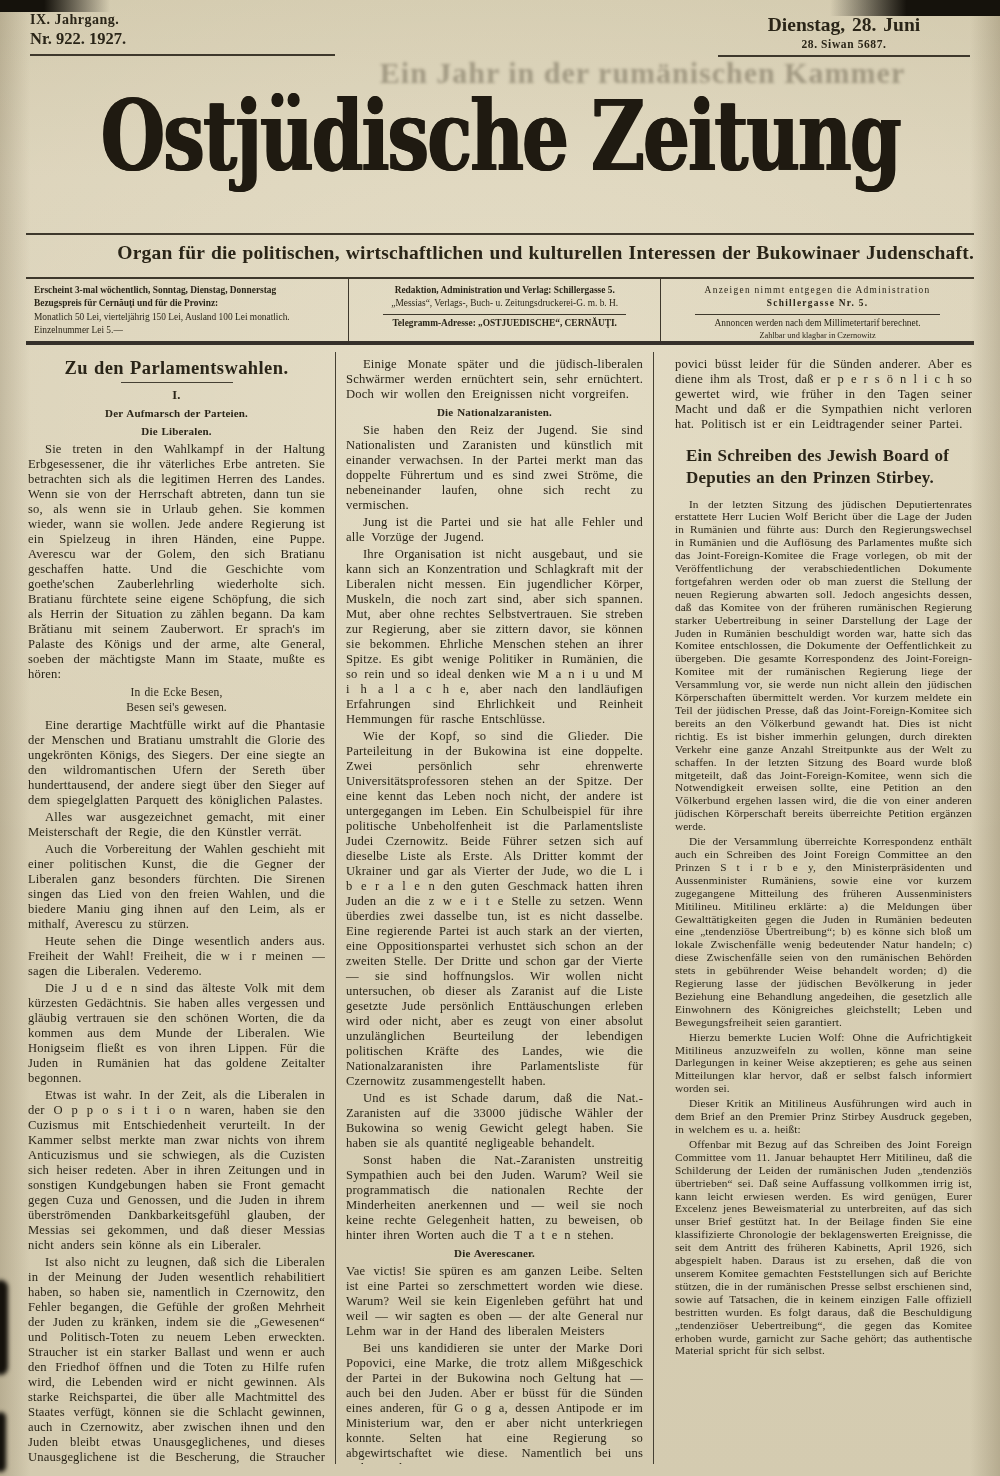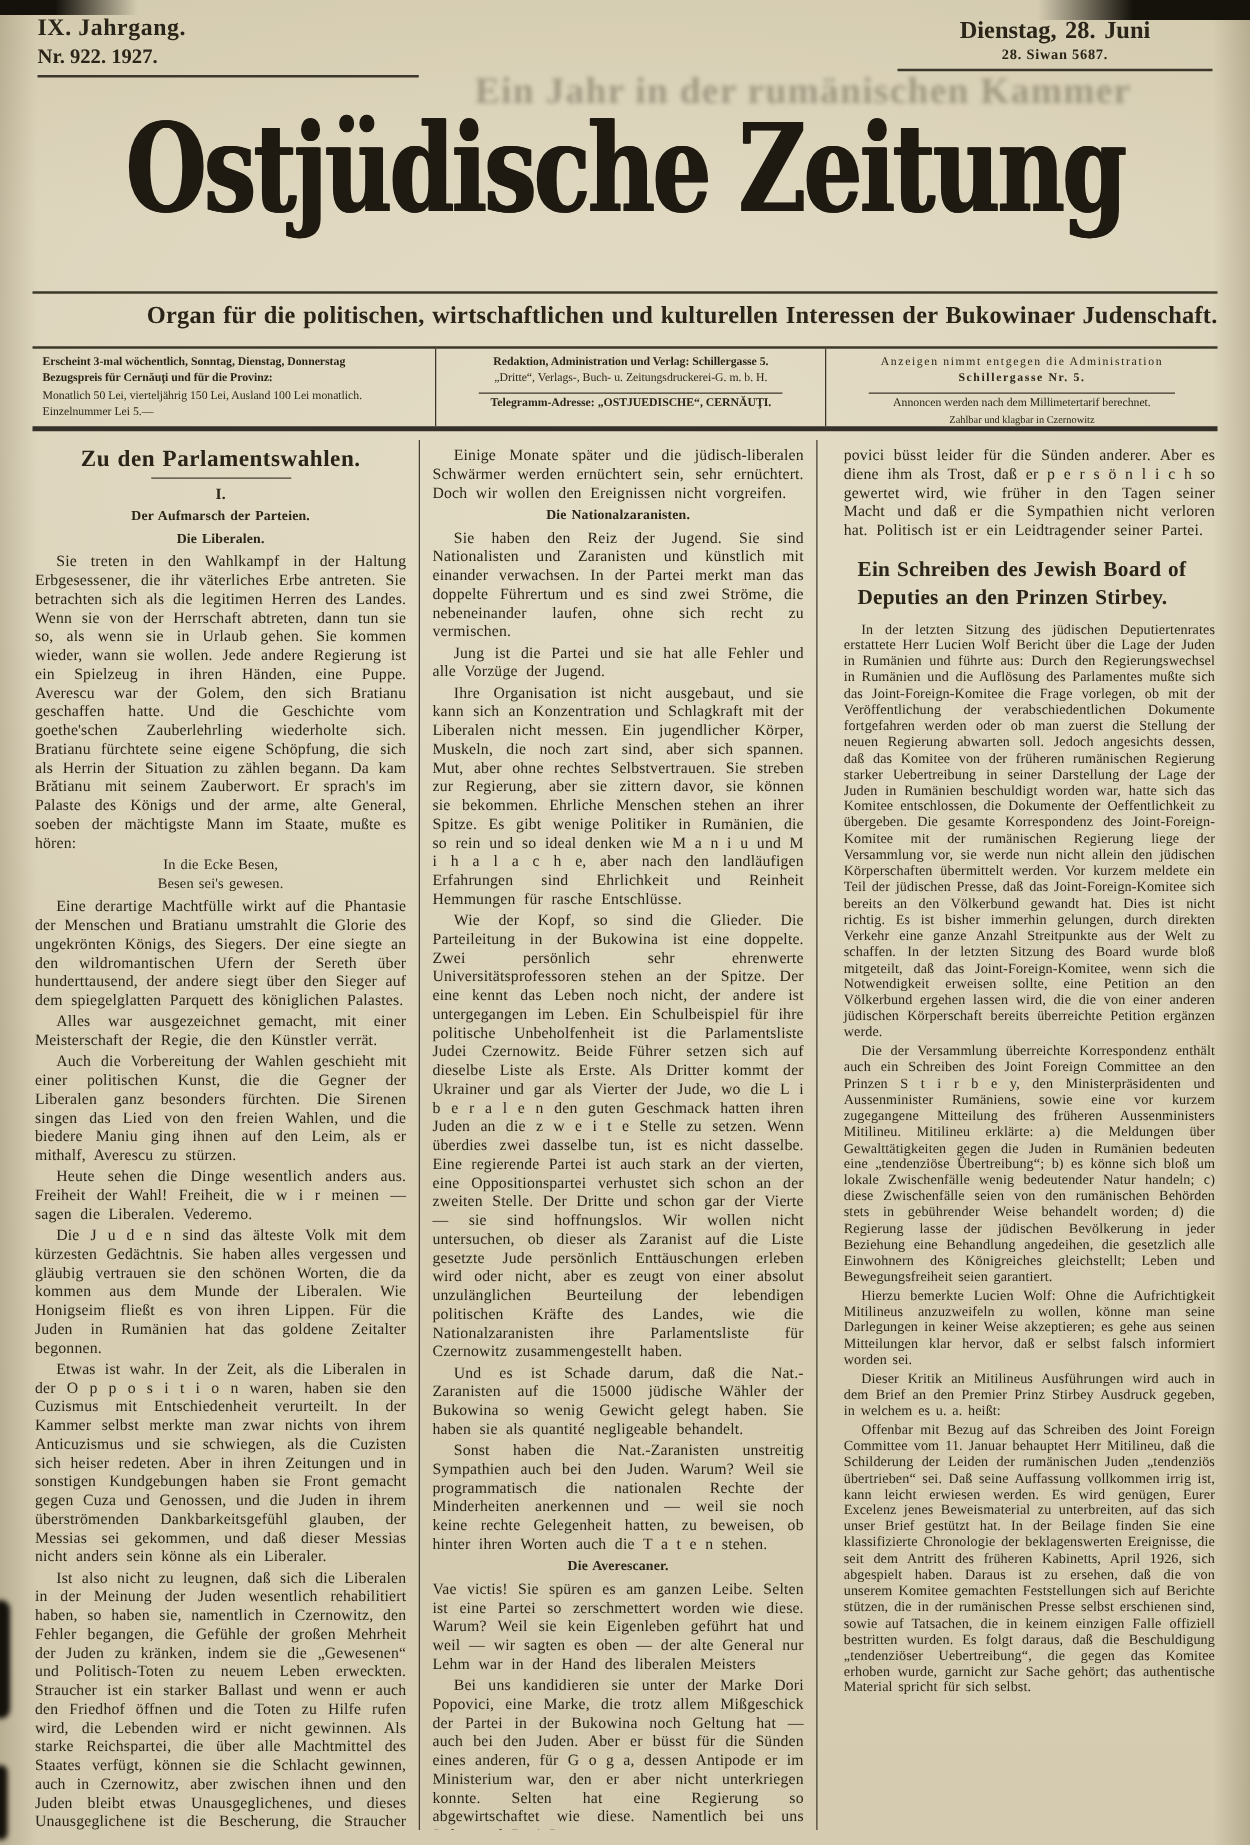--- a/index.html
+++ b/index.html
@@ -13,21 +13,21 @@
   }
   
   .corner-tl{position:absolute;top:0;left:0;width:110px;height:12px;background:linear-gradient(90deg,#15120c 40%,rgba(21,18,12,0));}
   .corner-tr{position:absolute;top:0;right:0;width:170px;height:16px;background:linear-gradient(270deg,#15120c 55%,rgba(21,18,12,0));}
   .edge-blot{position:absolute;left:-7px;top:1280px;width:15px;height:95px;background:#15120c;border-radius:8px;filter:blur(2px);}
   .edge-blot2{position:absolute;left:-5px;bottom:4px;width:11px;height:60px;background:#15120c;border-radius:6px;filter:blur(2px);}
   .ghost{position:absolute;top:56px;left:315px;width:655px;text-align:center;font-weight:bold;
     font-size:30px;color:rgba(52,44,26,.34);filter:blur(1.6px);letter-spacing:1px;pointer-events:none;}
   
   .issue-info{position:absolute;top:12px;left:30px;width:305px;border-bottom:2px solid #3e382c;padding-bottom:5px;}
-  .vol{font-size:19px;font-weight:bold;letter-spacing:.5px;}
+  .vol{font-size:14px;font-weight:bold;letter-spacing:.5px;}
   .issue{font-size:16.5px;font-weight:bold;margin-top:1px;}
   .date-info{position:absolute;top:14px;right:30px;width:252px;text-align:center;border-bottom:2px solid #3e382c;padding-bottom:5px;}
   .date{font-size:19.5px;font-weight:bold;word-spacing:2px;}
   .date-heb{font-size:11.5px;font-weight:bold;margin-top:2px;letter-spacing:.6px;}
   .title{position:absolute;top:64px;left:0;width:100%;height:154px;margin:0;text-align:center;
     font-family:"DejaVu Serif",serif;font-weight:bold;font-size:74px;line-height:152px;
     transform:scaleY(1.32);transform-origin:50% 58%;color:#1f1a11;letter-spacing:-2px;
     text-shadow:1px 0 0 #1f1a11, -0.5px 0 0 #1f1a11;}
   .subtitle-wrap{position:absolute;top:233px;left:26px;right:26px;border-top:2px solid #3e382c;padding-top:7px;}
   .subtitle{margin:0;font-size:19.5px;font-weight:bold;text-align:right;letter-spacing:.2px;word-spacing:1px;}
@@ -92,21 +92,21 @@
 
   <div class="infobar">
     <div class="info-cell info-left">
       <div class="b">Erscheint 3-mal wöchentlich, Sonntag, Dienstag, Donnerstag</div>
       <div class="b">Bezugspreis für Cernăuţi und für die Provinz:</div>
       <div>Monatlich 50 Lei, vierteljährig 150 Lei, Ausland 100 Lei monatlich.</div>
       <div>Einzelnummer Lei 5.—</div>
     </div>
     <div class="info-cell info-center">
       <div class="b">Redaktion, Administration und Verlag: Schillergasse 5.</div>
-      <div>„Dritte“, Verlags-, Buch- u. Zeitungsdruckerei-G. m. b. H.</div>
+      <div>„Messias“, Verlags-, Buch- u. Zeitungsdruckerei-G. m. b. H.</div>
       <div class="mini-rule"></div>
       <div class="b">Telegramm-Adresse: „OSTJUEDISCHE“, CERNĂUŢI.</div>
     </div>
     <div class="info-cell info-right">
       <div class="sp">Anzeigen nimmt entgegen die Administration</div>
       <div class="sp b">Schillergasse Nr. 5.</div>
       <div class="mini-rule"></div>
       <div>Annoncen werden nach dem Millimetertarif berechnet.</div>
       <div class="tiny">Zahlbar und klagbar in Czernowitz</div>
     </div>
@@ -130,21 +130,21 @@
         <div class="blk blk-para">Etwas ist wahr. In der Zeit, als die Liberalen in der O p p o s i t i o n waren, haben sie den Cuzismus mit Entschiedenheit verurteilt. In der Kammer selbst merkte man zwar nichts von ihrem Anticuzismus und sie schwiegen, als die Cuzisten sich heiser redeten. Aber in ihren Zeitungen und in sonstigen Kundgebungen haben sie Front gemacht gegen Cuza und Genossen, und die Juden in ihrem überströmenden Dankbarkeitsgefühl glauben, der Messias sei gekommen, und daß dieser Messias nicht anders sein könne als ein Liberaler.</div>
         <div class="blk blk-para">Ist also nicht zu leugnen, daß sich die Liberalen in der Meinung der Juden wesentlich rehabilitiert haben, so haben sie, namentlich in Czernowitz, den Fehler begangen, die Gefühle der großen Mehrheit der Juden zu kränken, indem sie die „Gewesenen“ und Politisch-Toten zu neuem Leben erweckten. Straucher ist ein starker Ballast und wenn er auch den Friedhof öffnen und die Toten zu Hilfe rufen wird, die Lebenden wird er nicht gewinnen. Als starke Reichspartei, die über alle Machtmittel des Staates verfügt, können sie die Schlacht gewinnen, auch in Czernowitz, aber zwischen ihnen und den Juden bleibt etwas Unausgeglichenes, und dieses Unausgeglichene ist die Bescherung, die Straucher heißt.</div>
       </section>
     <section class="col">
         <div class="blk blk-para">Einige Monate später und die jüdisch-liberalen Schwärmer werden ernüchtert sein, sehr ernüchtert. Doch wir wollen den Ereignissen nicht vorgreifen.</div>
         <div class="blk blk-subhead">Die Nationalzaranisten.</div>
         <div class="blk blk-para">Sie haben den Reiz der Jugend. Sie sind Nationalisten und Zaranisten und künstlich mit einander verwachsen. In der Partei merkt man das doppelte Führertum und es sind zwei Ströme, die nebeneinander laufen, ohne sich recht zu vermischen.</div>
         <div class="blk blk-para">Jung ist die Partei und sie hat alle Fehler und alle Vorzüge der Jugend.</div>
         <div class="blk blk-para">Ihre Organisation ist nicht ausgebaut, und sie kann sich an Konzentration und Schlagkraft mit der Liberalen nicht messen. Ein jugendlicher Körper, Muskeln, die noch zart sind, aber sich spannen. Mut, aber ohne rechtes Selbstvertrauen. Sie streben zur Regierung, aber sie zittern davor, sie können sie bekommen. Ehrliche Menschen stehen an ihrer Spitze. Es gibt wenige Politiker in Rumänien, die so rein und so ideal denken wie M a n i u und M i h a l a c h e, aber nach den landläufigen Erfahrungen sind Ehrlichkeit und Reinheit Hemmungen für rasche Entschlüsse.</div>
         <div class="blk blk-para">Wie der Kopf, so sind die Glieder. Die Parteileitung in der Bukowina ist eine doppelte. Zwei persönlich sehr ehrenwerte Universitätsprofessoren stehen an der Spitze. Der eine kennt das Leben noch nicht, der andere ist untergegangen im Leben. Ein Schulbeispiel für ihre politische Unbeholfenheit ist die Parlamentsliste Judei Czernowitz. Beide Führer setzen sich auf dieselbe Liste als Erste. Als Dritter kommt der Ukrainer und gar als Vierter der Jude, wo die L i b e r a l e n den guten Geschmack hatten ihren Juden an die z w e i t e Stelle zu setzen. Wenn überdies zwei dasselbe tun, ist es nicht dasselbe. Eine regierende Partei ist auch stark an der vierten, eine Oppositionspartei verhustet sich schon an der zweiten Stelle. Der Dritte und schon gar der Vierte — sie sind hoffnungslos. Wir wollen nicht untersuchen, ob dieser als Zaranist auf die Liste gesetzte Jude persönlich Enttäuschungen erleben wird oder nicht, aber es zeugt von einer absolut unzulänglichen Beurteilung der lebendigen politischen Kräfte des Landes, wie die Nationalzaranisten ihre Parlamentsliste für Czernowitz zusammengestellt haben.</div>
-        <div class="blk blk-para">Und es ist Schade darum, daß die Nat.-Zaranisten auf die 15000 jüdische Wähler der Bukowina so wenig Gewicht gelegt haben. Sie haben sie als quantité negligeable behandelt.</div>
+        <div class="blk blk-para">Und es ist Schade darum, daß die Nat.-Zaranisten auf die 33000 jüdische Wähler der Bukowina so wenig Gewicht gelegt haben. Sie haben sie als quantité negligeable behandelt.</div>
         <div class="blk blk-para">Sonst haben die Nat.-Zaranisten unstreitig Sympathien auch bei den Juden. Warum? Weil sie programmatisch die nationalen Rechte der Minderheiten anerkennen und — weil sie noch keine rechte Gelegenheit hatten, zu beweisen, ob hinter ihren Worten auch die T a t e n stehen.</div>
         <div class="blk blk-subhead">Die Averescaner.</div>
         <div class="blk blk-para_flush">Vae victis! Sie spüren es am ganzen Leibe. Selten ist eine Partei so zerschmettert worden wie diese. Warum? Weil sie kein Eigenleben geführt hat und weil — wir sagten es oben — der alte General nur Lehm war in der Hand des liberalen Meisters</div>
         <div class="blk blk-para">Bei uns kandidieren sie unter der Marke Dori Popovici, eine Marke, die trotz allem Mißgeschick der Partei in der Bukowina noch Geltung hat — auch bei den Juden. Aber er büsst für die Sünden eines anderen, für G o g a, dessen Antipode er im Ministerium war, den er aber nicht unterkriegen konnte. Selten hat eine Regierung so abgewirtschaftet wie diese. Namentlich bei uns Juden und Dori Po-</div>
       </section>
     <section class="col">
         <div class="blk blk-para_flush">povici büsst leider für die Sünden anderer. Aber es diene ihm als Trost, daß er p e r s ö n l i c h so gewertet wird, wie früher in den Tagen seiner Macht und daß er die Sympathien nicht verloren hat. Politisch ist er ein Leidtragender seiner Partei.</div>
         <div class="blk blk-headline2">Ein Schreiben des Jewish Board of Deputies an den Prinzen Stirbey.</div>
         <div class="blk blk-para_sm">In der letzten Sitzung des jüdischen Deputiertenrates erstattete Herr Lucien Wolf Bericht über die Lage der Juden in Rumänien und führte aus: Durch den Regierungswechsel in Rumänien und die Auflösung des Parlamentes mußte sich das Joint-Foreign-Komitee die Frage vorlegen, ob mit der Veröffentlichung der verabschiedentlichen Dokumente fortgefahren werden oder ob man zuerst die Stellung der neuen Regierung abwarten soll. Jedoch angesichts dessen, daß das Komitee von der früheren rumänischen Regierung starker Uebertreibung in seiner Darstellung der Lage der Juden in Rumänien beschuldigt worden war, hatte sich das Komitee entschlossen, die Dokumente der Oeffentlichkeit zu übergeben. Die gesamte Korrespondenz des Joint-Foreign-Komitee mit der rumänischen Regierung liege der Versammlung vor, sie werde nun nicht allein den jüdischen Körperschaften übermittelt werden. Vor kurzem meldete ein Teil der jüdischen Presse, daß das Joint-Foreign-Komitee sich bereits an den Völkerbund gewandt hat. Dies ist nicht richtig. Es ist bisher immerhin gelungen, durch direkten Verkehr eine ganze Anzahl Streitpunkte aus der Welt zu schaffen. In der letzten Sitzung des Board wurde bloß mitgeteilt, daß das Joint-Foreign-Komitee, wenn sich die Notwendigkeit erweisen sollte, eine Petition an den Völkerbund ergehen lassen wird, die die von einer anderen jüdischen Körperschaft bereits überreichte Petition ergänzen werde.</div>
         <div class="blk blk-para_sm">Die der Versammlung überreichte Korrespondenz enthält auch ein Schreiben des Joint Foreign Committee an den Prinzen S t i r b e y, den Ministerpräsidenten und Aussenminister Rumäniens, sowie eine vor kurzem zugegangene Mitteilung des früheren Aussenministers Mitilineu. Mitilineu erklärte: a) die Meldungen über Gewalttätigkeiten gegen die Juden in Rumänien bedeuten eine „tendenziöse Übertreibung“; b) es könne sich bloß um lokale Zwischenfälle wenig bedeutender Natur handeln; c) diese Zwischenfälle seien von den rumänischen Behörden stets in gebührender Weise behandelt worden; d) die Regierung lasse der jüdischen Bevölkerung in jeder Beziehung eine Behandlung angedeihen, die gesetzlich alle Einwohnern des Königreiches gleichstellt; Leben und Bewegungsfreiheit seien garantiert.</div>

